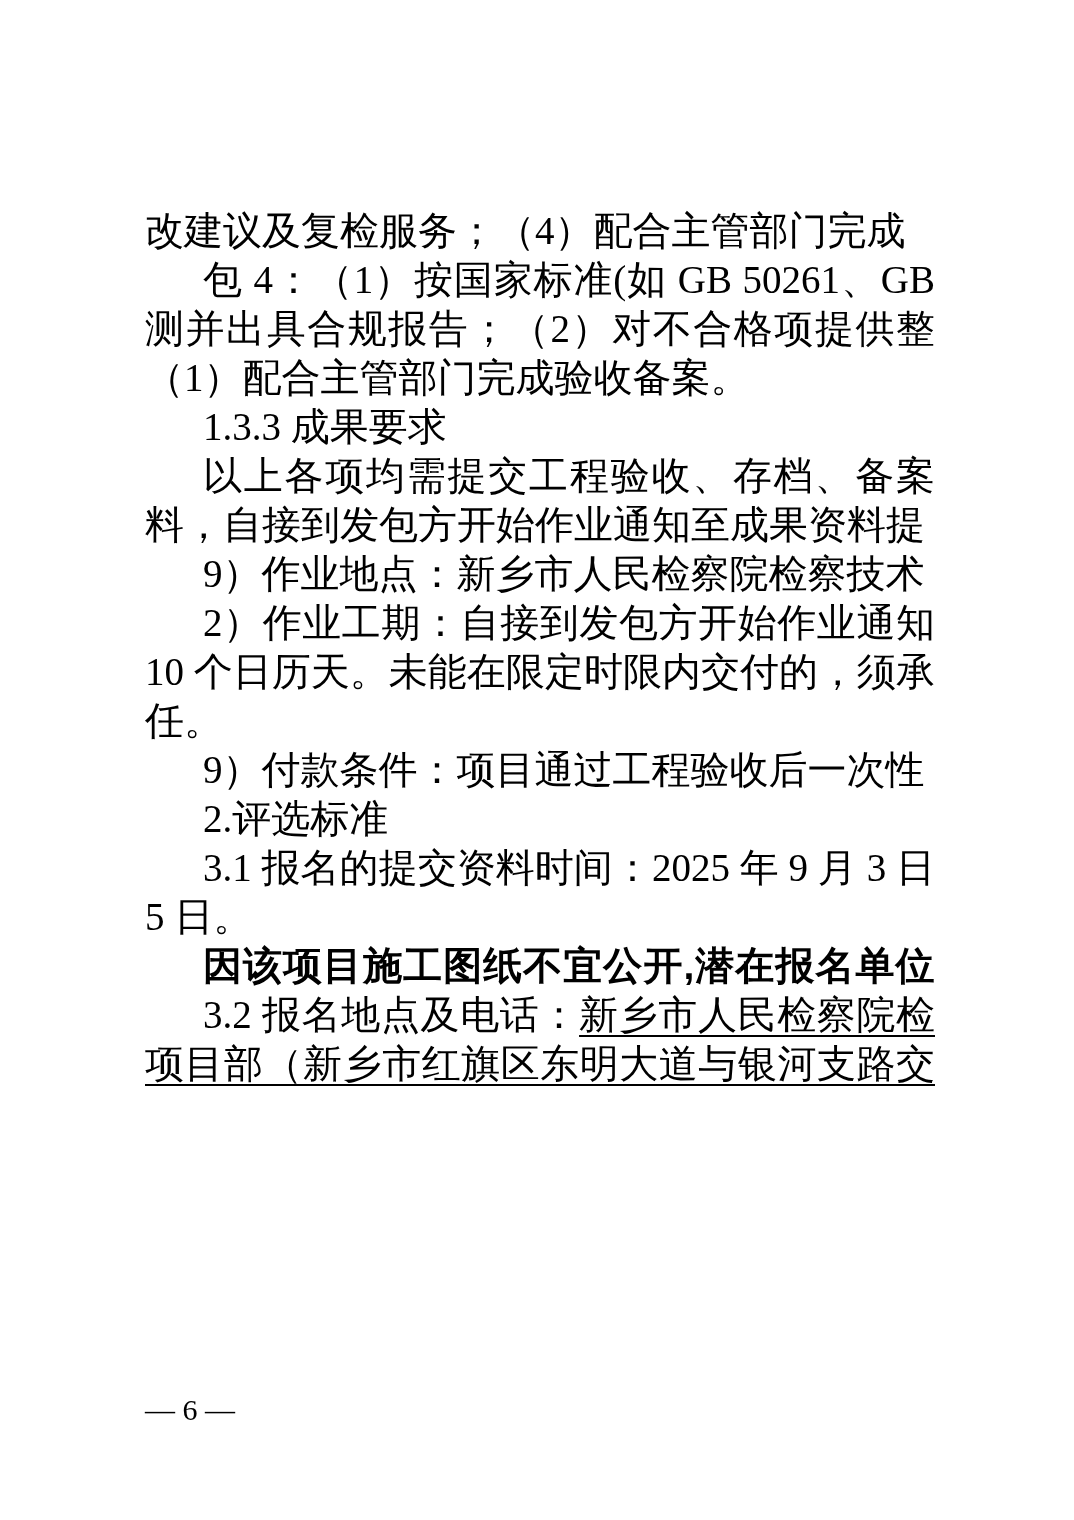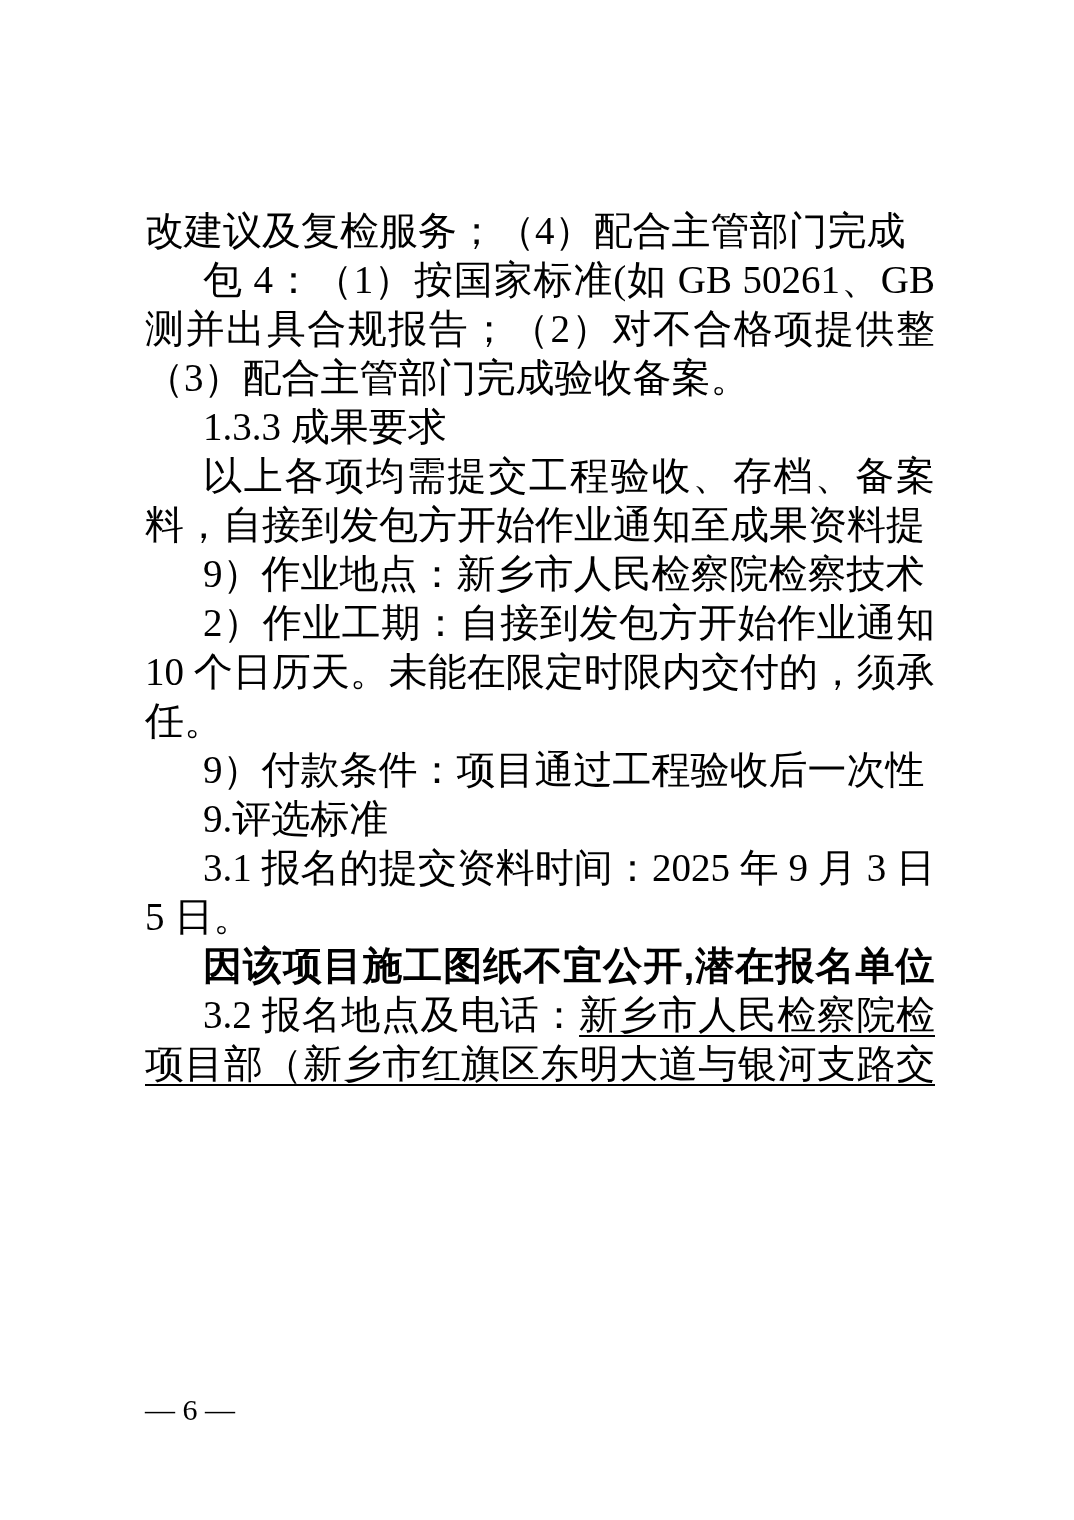--- a/index.html
+++ b/index.html
@@ -61,30 +61,30 @@
   }
 </style>
 </head>
 <body>
 
 <div class="page">
   <div class="content">
     <div class="line">改建议及复检服务；（4）配合主管部门完成验收备案。</div>
     <div class="line ind just">包 4：（1）按国家标准(如 GB 50261、GB 16806 等)进行检</div>
     <div class="line just">测并出具合规报告；（2）对不合格项提供整改建议及复检服务；</div>
-    <div class="line">（3）配合主管部门完成验收备案。</div>
+    <div class="line">（1）配合主管部门完成验收备案。</div>
     <div class="line ind">1.3.3 成果要求</div>
     <div class="line ind just">以上各项均需提交工程验收、存档、备案所需的全部成果资</div>
     <div class="line">料，自接到发包方开始作业通知至成果资料提交。</div>
     <div class="line ind">9）作业地点：新乡市人民检察院检察技术信息中心。</div>
     <div class="line ind just">2）作业工期：自接到发包方开始作业通知至成果资料提交</div>
     <div class="line just">10 个日历天。未能在限定时限内交付的，须承担相应的法律责</div>
     <div class="line">任。</div>
     <div class="line ind">9）付款条件：项目通过工程验收后一次性支付。</div>
-    <div class="line ind">9.评选标准</div>
+    <div class="line ind">2.评选标准</div>
     <div class="line ind just">3.1 报名的提交资料时间：2025 年 9 月 3 日至 2025 年 9 月</div>
     <div class="line">5 日。</div>
     <div class="line ind just bold">因该项目施工图纸不宜公开,潜在报名单位如需要施工图纸</div>
     <div class="line ind just"><span>3.2 报名地点及电话：</span><span class="ul">新乡市人民检察院检察技术信息中心</span></div>
     <div class="line just ul">项目部（新乡市红旗区东明大道与银河支路交叉口向东 50 米路</div>
   </div>
   <div class="footer">— 6 —</div>
 </div>
 
 </body></html>

